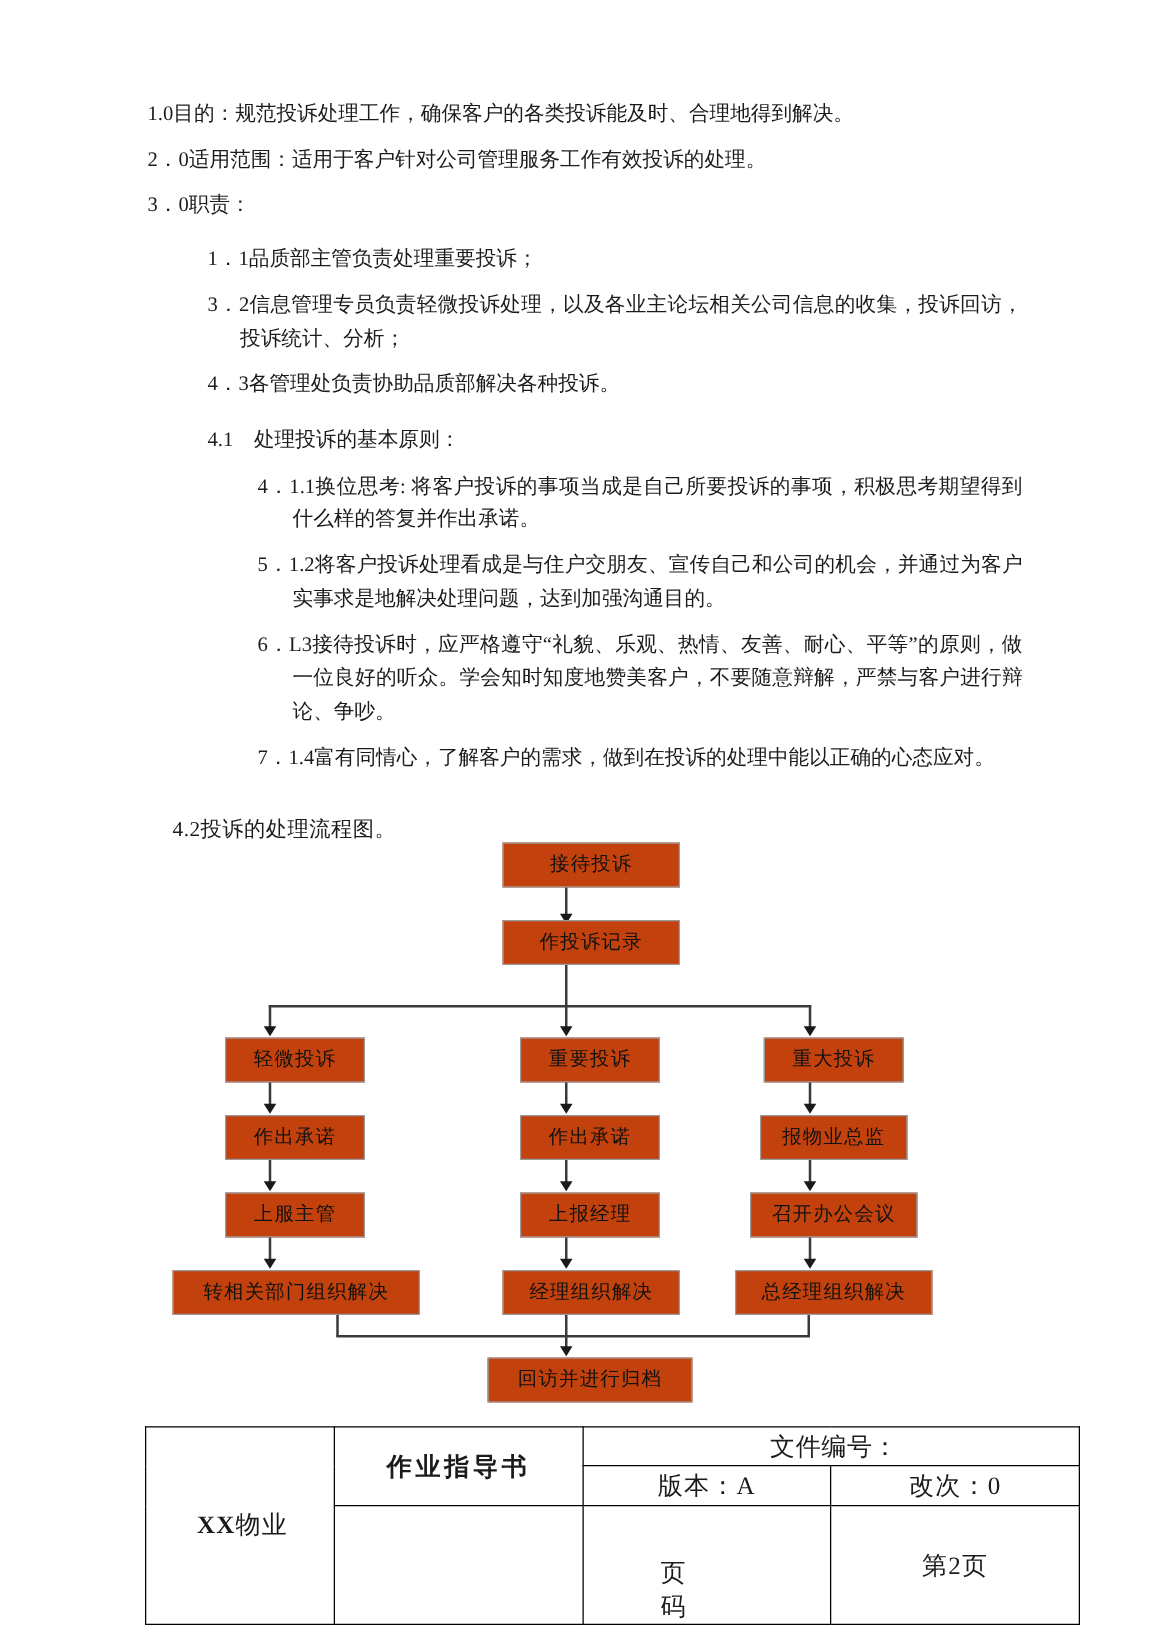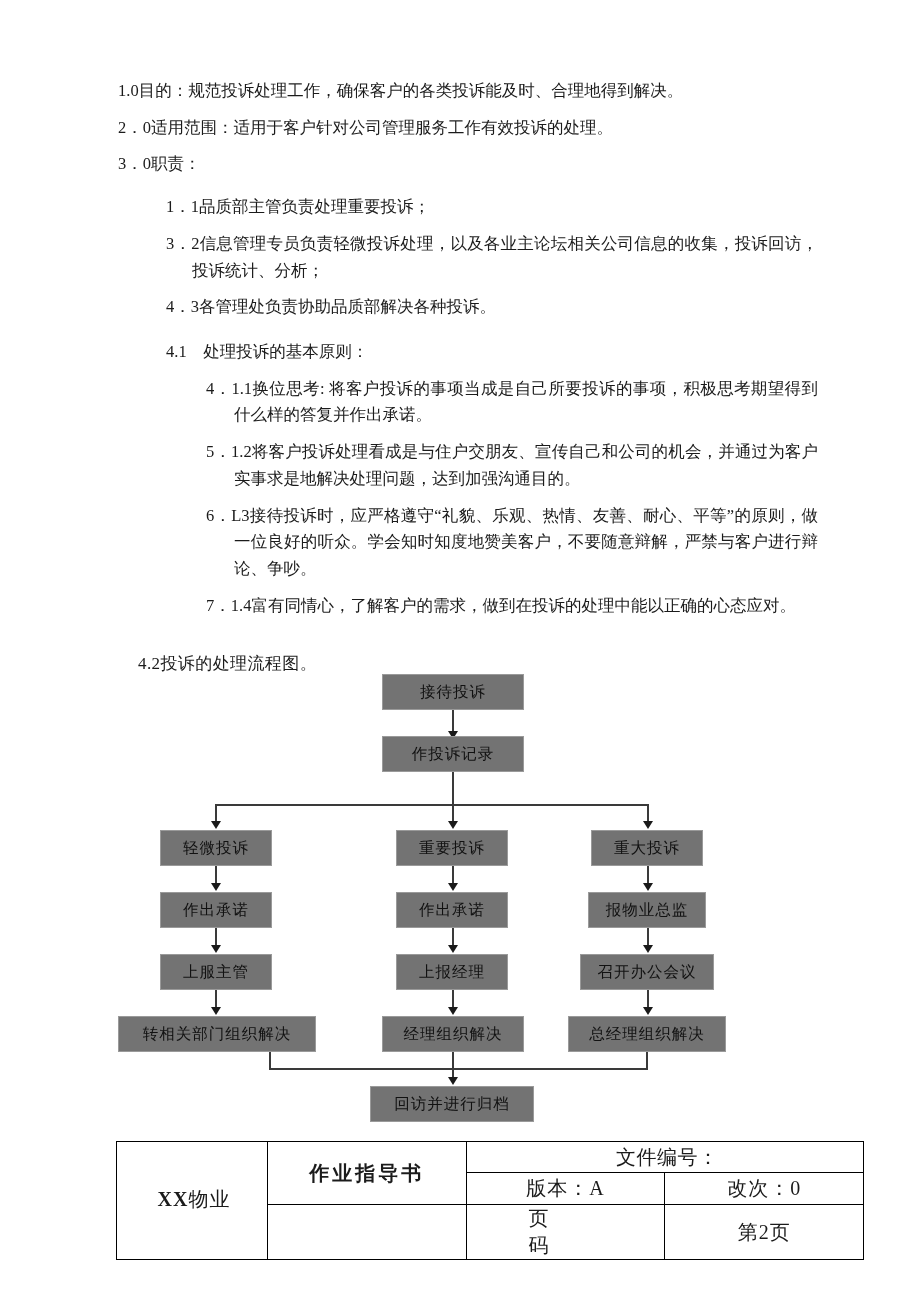--- a/index.html
+++ b/index.html
@@ -56,29 +56,30 @@
     position: absolute;
     left: 0;
     top: 664px;
     width: 920px;
     height: 450px;
   }
   .node {
     position: absolute;
     box-sizing: border-box;
     border: 1px solid #9a9a9a;
-    background: #737373;
+    background: #c2410c;
     font-size: 15.5px;
     line-height: 1;
     display: flex;
     align-items: center;
     justify-content: center;
     letter-spacing: 1px;
     color: #111;
     height: 36px;
+    margin-left: 20px;
   }
   .ln {
     position: absolute;
     background: #3a3a3a;
   }
   .lnh { height: 1.6px; }
   .lnv { width: 1.6px; }
   .arrow {
     position: absolute;
     width: 0; height: 0;
@@ -136,20 +137,21 @@
   }
   .cell-pagelabel {
     font-size: 15.5px;
     letter-spacing: 1px;
   }
   .spread {
     display: inline-block;
     width: 74px;
     text-align: justify;
     text-align-last: justify;
+    margin-top: 40px;
   }
 </style>
 </head>
 <body>
 
 <div class="page">
 
   <div class="body-text">
     <p class="para lvl1">1.0目的：规范投诉处理工作，确保客户的各类投诉能及时、合理地得到解决。</p>
     <p class="para lvl1">2．0适用范围：适用于客户针对公司管理服务工作有效投诉的处理。</p>

